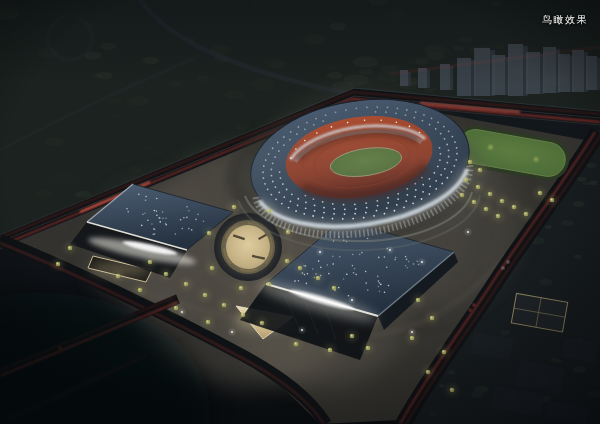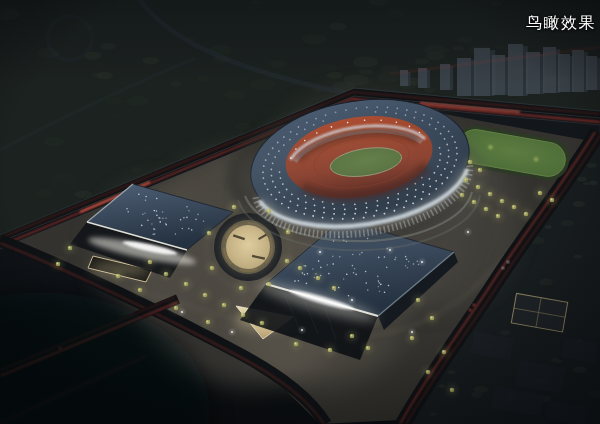--- a/index.html
+++ b/index.html
@@ -1,19 +1,19 @@
 <!DOCTYPE html>
 <html style="--backdrop_top: #161b20; --backdrop_bottom: #0b0e11; --terrain_green: #1d2420; --ground_east: #171c1f; --plaza_light: #6e675b; --plaza_mid: #514d46; --plaza_dark: #33322e; --roof_blue_dark: #243140; --roof_blue_light: #4e5f74; --roof_rim_light: #a7b6c2; --stadium_base_silver: #c9d3da; --seats_red_bright: #ab4c30; --seats_red_dark: #55221a; --field_green: #4c6b37; --field_green_light: #5e7f42; --road_dark: #0f1215; --trail_red: #d04238; --trail_red_dim: #8a2a22; --tree_lit: #b2b269; --tree_dim: #273029; --warm_light: #e9d9a8; --glow_white: #f4f2e8; --tower_face: #424b54; --tower_side: #2f373e; --caption_color: #ffffff;"><head>
 <meta charset="utf-8">
 <style>
   html,body{margin:0;padding:0;background:#000;}
   .stage{position:relative;width:600px;height:424px;overflow:hidden;background:#0c0f12;
          font-family:"DejaVu Sans",sans-serif;}
   .stage svg{position:absolute;left:0;top:0;display:block;}
-  .caption{position:absolute;top:13px;right:4px;font-size:16px;letter-spacing:1.5px;
+  .caption{position:absolute;top:13px;right:12px;font-size:10px;letter-spacing:1.5px;
            color:var(--caption_color,#fff);text-shadow:0 0 3px rgba(0,0,0,.9),0 1px 2px rgba(0,0,0,.8);
            font-family:"DejaVu Sans",sans-serif;user-select:none;}
 </style>
 </head>
 <body>
 
 <div class="stage">
 <svg width="600" height="424" viewBox="0 0 600 424">
   <defs>
     <linearGradient id="gBg" x1="0" y1="0" x2="0" y2="1">

